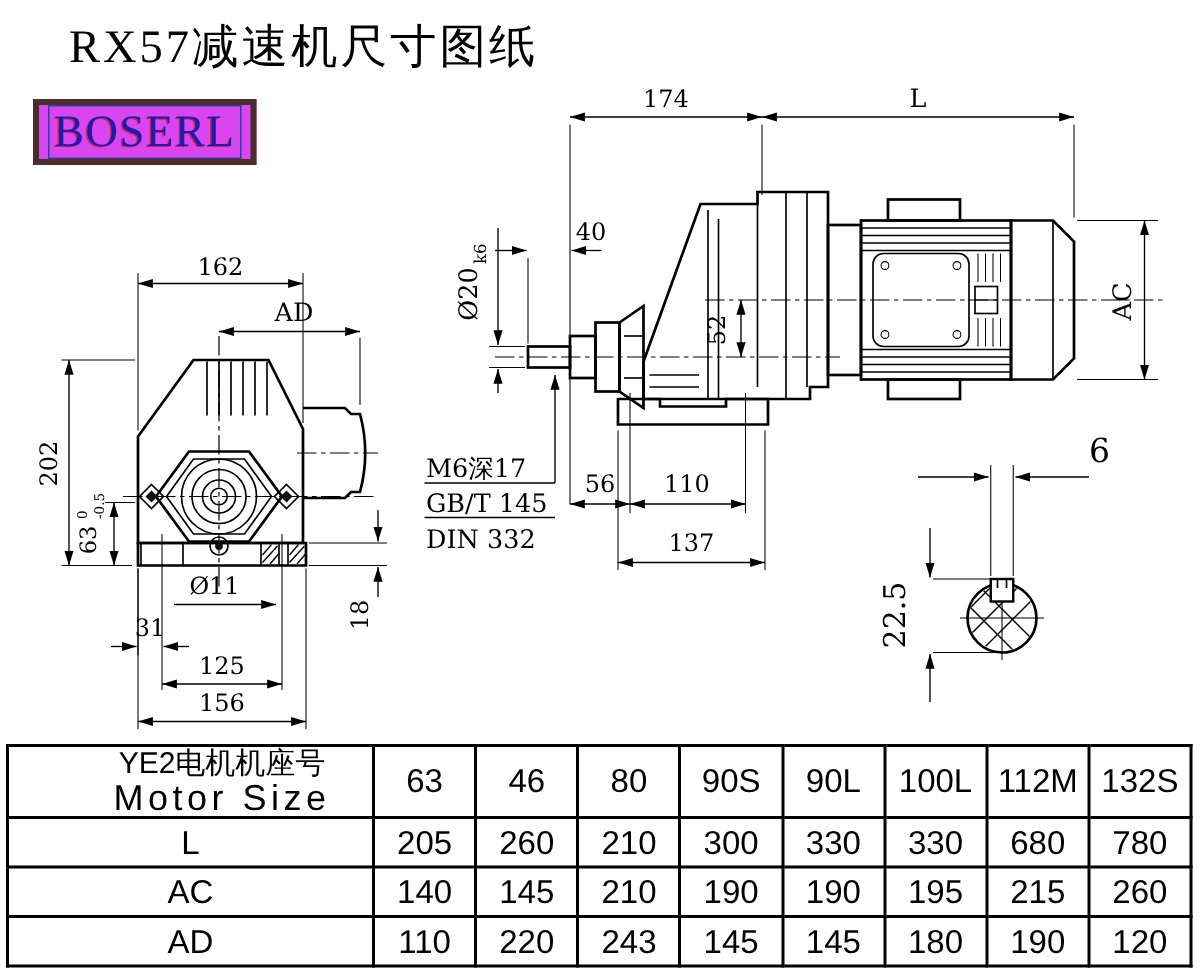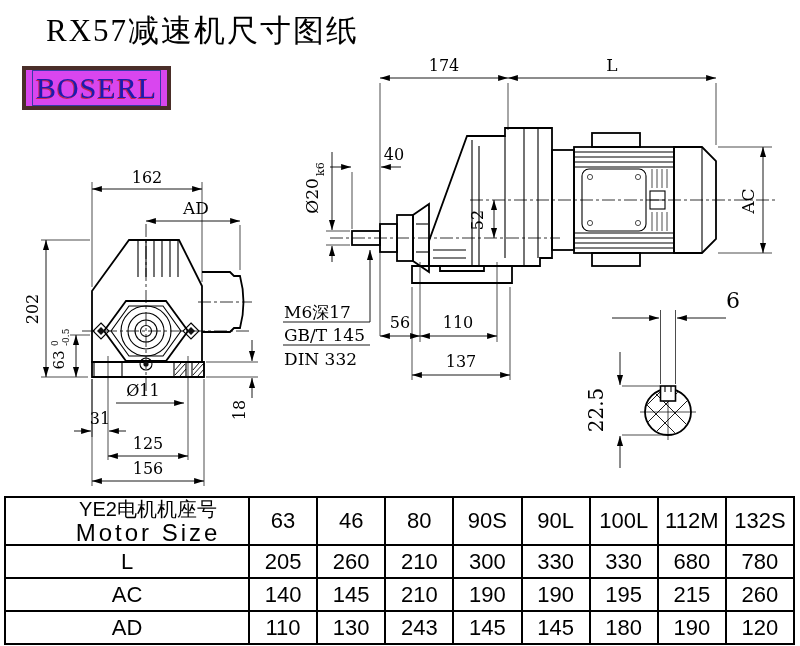--- a/index.html
+++ b/index.html
@@ -320,21 +320,21 @@
       <td>210</td>
       <td>190</td>
       <td>190</td>
       <td>195</td>
       <td>215</td>
       <td>260</td>
     </tr>
     <tr>
       <td>AD</td>
       <td>110</td>
-      <td>130</td>
+      <td>220</td>
       <td>243</td>
       <td>145</td>
       <td>145</td>
       <td>180</td>
       <td>190</td>
       <td>120</td>
     </tr>
   </tbody>
     </table>
 

